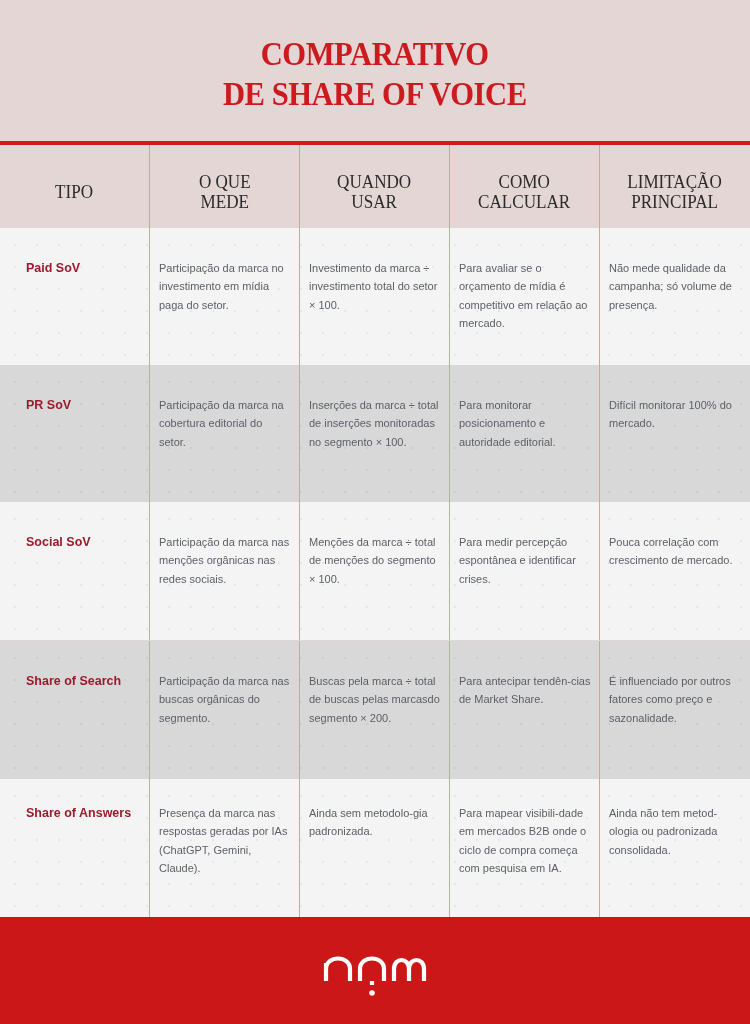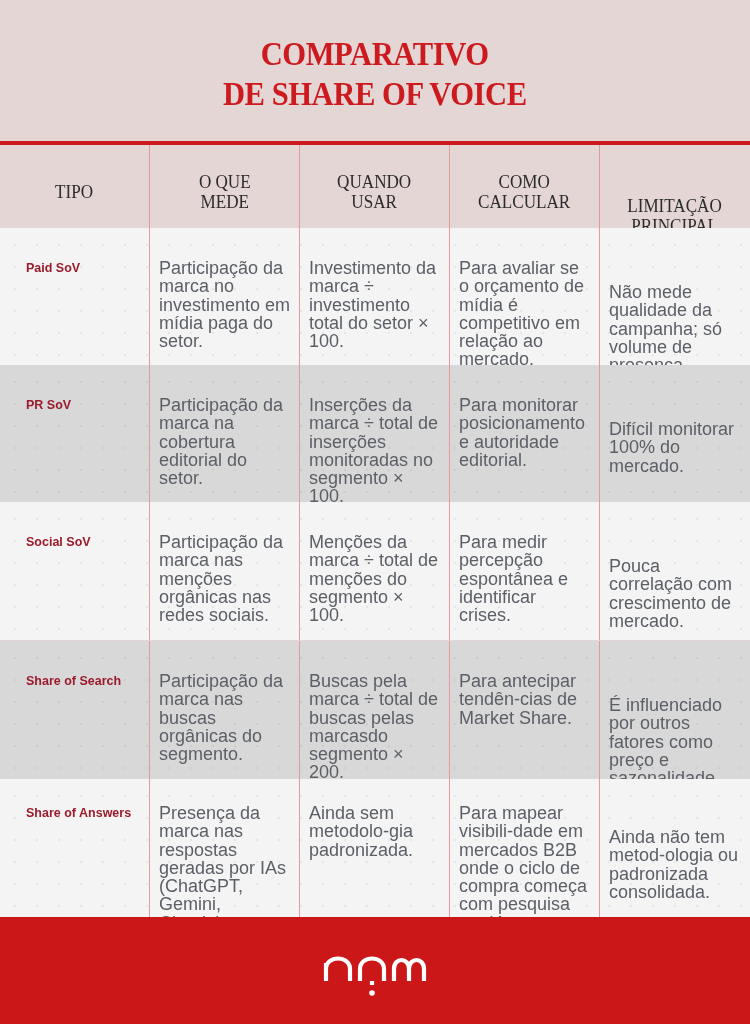--- a/index.html
+++ b/index.html
@@ -39,25 +39,25 @@
     .row.dark {
       background-color: #d8d8d8;
       background-image: radial-gradient(circle, #cdcdcd 1.3px, transparent 1.6px);
       background-size: 22px 22px;
       background-position: 4px 6px;
     }
     .cell {
       width: 150px; height: 100%;
       border-right: 1px solid #e29a9a;
       padding: 31px 8px 0 9px;
-      font-size: 18px;
+      font-size: 11px;
       line-height: 18.3px;
       color: #5b5f66;
     }
-    .cell:last-child { border-right: none; margin-top: 24px; }
+    .cell:last-child { border-right: none; }
     .cell.type {
       padding-left: 26px;
       color: #9b1b2c;
       font-weight: 700;
       font-size: 12.5px;
     }
     .header .cell {
       display: flex; align-items: center; justify-content: center;
       padding: 0 4px;
       text-align: center;

